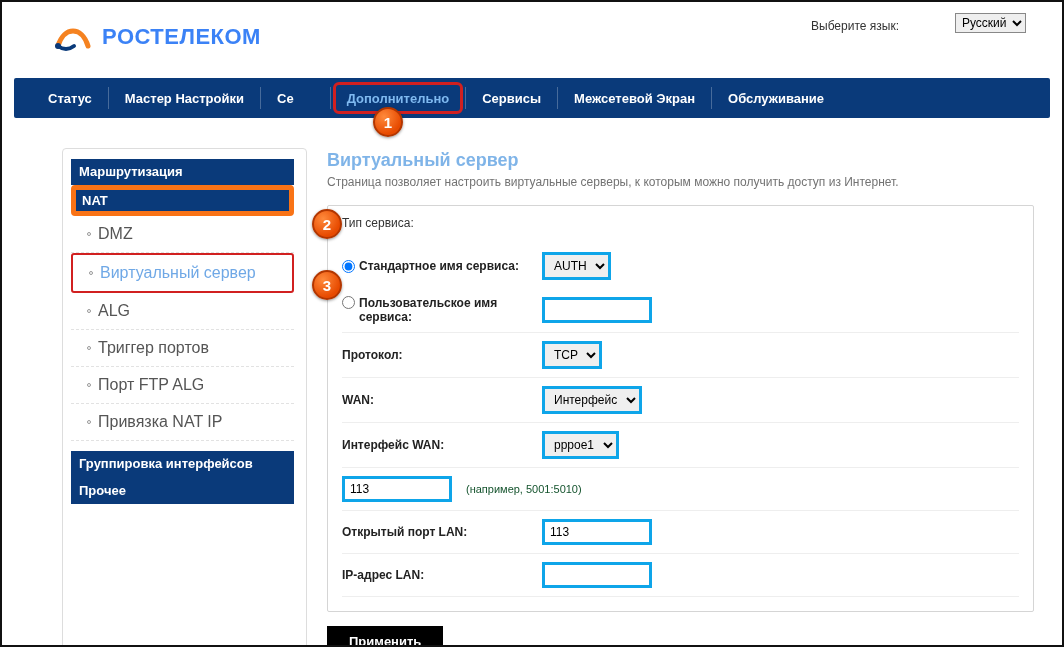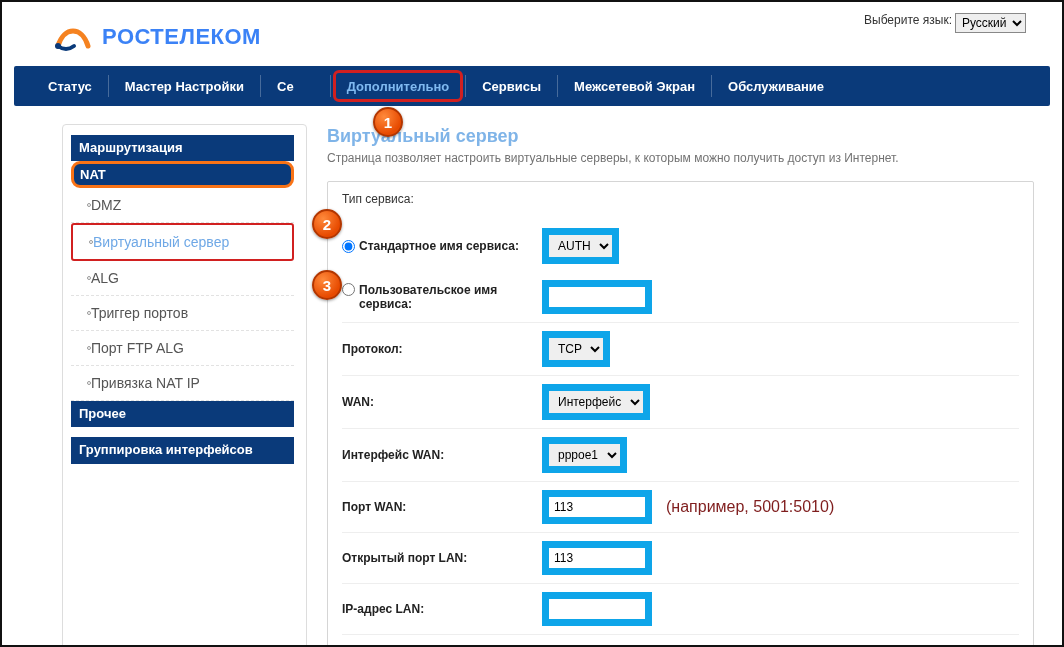--- a/index.html
+++ b/index.html
@@ -26,37 +26,38 @@
     gap: 8px;
   }
   .logo-text {
     font-size: 22px;
     font-weight: bold;
     color: #3b82f6;
     letter-spacing: 0.5px;
   }
   .lang {
     display: flex;
-    align-items: flex-start;
-    gap: 3px;
+    align-items: flex-end;
+    gap: 24px;
     font-size: 12px;
     color: #333;
     margin-top: -28px;
   }
   .lang select {
     font-size: 12px;
     border: 1px solid #888;
     padding: 1px 2px;
+    margin-left: 32px;
   }
   .topnav {
     background: #0a3a7a;
     display: flex;
     align-items: center;
     height: 40px;
-    margin: 0 12px;
+    margin: 12px 12px;
     padding: 0 18px;
     border-radius: 2px;
   }
   .topnav .navitem {
     color: #fff;
     font-weight: bold;
     font-size: 13px;
     padding: 0 16px;
     height: 40px;
     display: flex;
@@ -96,33 +97,33 @@
   .side-cat {
     background: #0a3a7a;
     color: #fff;
     font-weight: bold;
     font-size: 13px;
     padding: 5px 8px;
     border-bottom: 1px solid #0a3a7a;
   }
   .side-cat.mtop { margin-top: 10px; }
   .side-cat.red-box {
-    border: 3px solid #f97316;
-    border-radius: 9px;
+    border: 5px solid #f97316;
+    border-radius: 4px;
     padding: 3px 6px;
   }
   .side-sub {
     padding: 9px 6px 9px 16px;
     color: #555;
-    font-size: 14px;
+    font-size: 16px;
     border-bottom: 1px dashed #e2e2e2;
     cursor: pointer;
     display: flex;
     align-items: center;
-    gap: 0;
+    gap: 7px;
   }
   .side-sub .dot {
     width: 4px; height: 4px; border: 1px solid #999; border-radius: 50%;
   }
   .side-sub.active {
     color: #6fa8e6;
     border: 2px solid #d12020;
     border-radius: 3px;
   }
   
@@ -167,26 +168,26 @@
     align-items: center;
     gap: 4px;
   }
   .row .control {
     flex: 1;
     display: flex;
     align-items: center;
     gap: 14px;
   }
   input[type=text], select {
-    border: 7px solid #0ea5e9;
+    border: 3px solid #0ea5e9;
     font-size: 12px;
     padding: 3px 5px;
   }
   input[type=text].w-med { width: 110px; }
-  .hint { color: #7f1d1d; font-size: 16px; }
+  .hint { color: #14532d; font-size: 11px; }
   .apply-btn {
     margin-top: 14px;
     background: #000000;
     color: #fff;
     font-weight: bold;
     font-size: 13px;
     padding: 8px 22px;
     border: none;
     cursor: pointer;
   }
@@ -282,22 +283,22 @@
       </div>
     <div class="side-sub">
         <span class="dot"></span>
         <span>Порт FTP ALG</span>
       </div>
     <div class="side-sub">
         <span class="dot"></span>
         <span>Привязка NAT IP</span>
       </div>
 
+    <div class="side-cat mtop" style="line-height:1.2"><span>Группировка интерфейсов</span></div>
     <div class="side-cat"><span>Прочее</span></div>
-    <div class="side-cat mtop" style="line-height:1.2"><span>Группировка интерфейсов</span></div>
   </div>
 
   <div class="main">
     <div class="page-title">Виртуальный сервер</div>
     <div class="page-desc">Страница позволяет настроить виртуальные серверы, к которым можно получить доступ из Интернет.</div>
 
     <div class="panel">
       <div class="section-label">Тип сервиса:</div>
 
       <div class="row noborder">
@@ -343,23 +344,20 @@
       <div class="row">
         <div class="label">
             <span>Интерфейс WAN:</span>
           </div>
         <div class="control">
           <select><option>pppoe1</option></select>
         </div>
       </div>
 
       <div class="row">
-        <div class="label">
-            <span>Порт WAN:</span>
-          </div>
         <div class="control">
           <input type="text" class="w-med" value="113" style="">
           <span class="hint">(например, 5001:5010)</span>
         </div>
       </div>
 
       <div class="row">
         <div class="label">
             <span>Открытый порт LAN:</span>
           </div>

